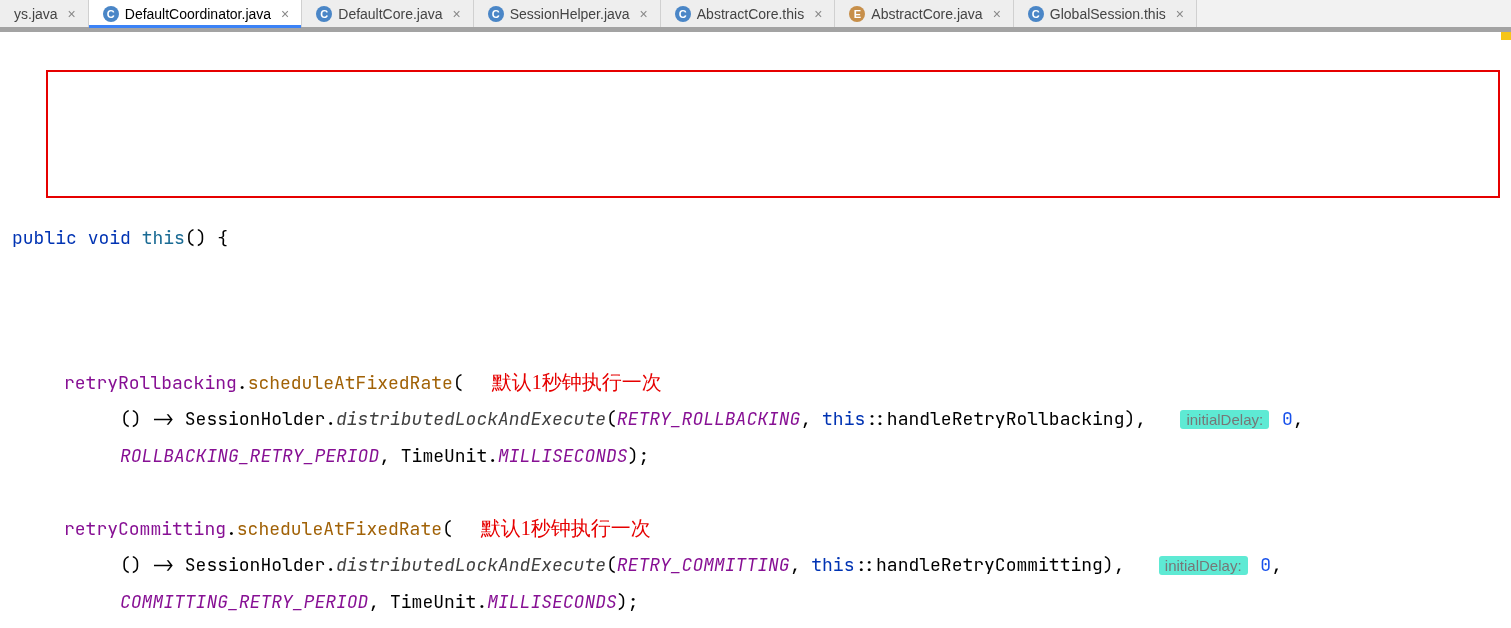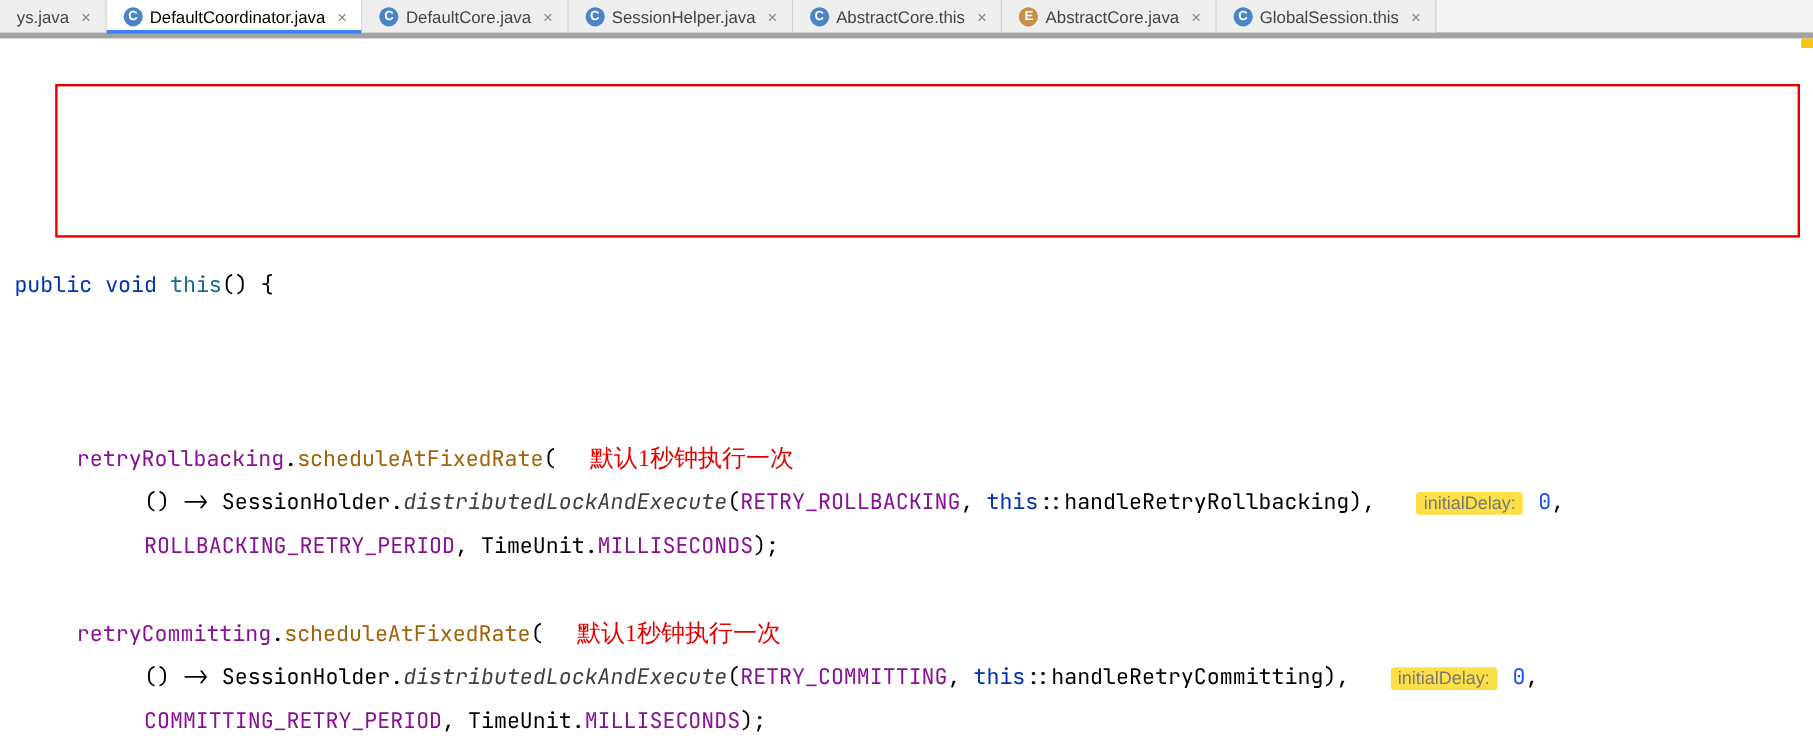--- a/index.html
+++ b/index.html
@@ -66,25 +66,25 @@
     white-space: pre;
     position: relative;
   }
   .line { padding-left: 8px; position: relative; }
   .indent1 { padding-left: 60px; }
   .indent2 { padding-left: 116px; }
   .kw   { color: #0033b3; margin-top: 36px; }
   .mthd { color: #1a6b94; }
   .mthd-call { color: #a16207; }
   .italic-call { color: #404040; font-style: italic; }
-  .const { color: #871094; }
+  .const { color: #871094; font-style: italic; }
   .this  { color: #0033b3; }
   .num   { color: #1750eb; }
   .hint {
-    background: #fde047;
+    background: #5eead4;
     color: #777;
     font-style: normal;
     font-family: "Segoe UI", sans-serif;
     font-size: 15px;
     padding: 1px 6px;
     border-radius: 3px;
     margin: 0 2px;
   }
   .annot {
     color: #e60000;

